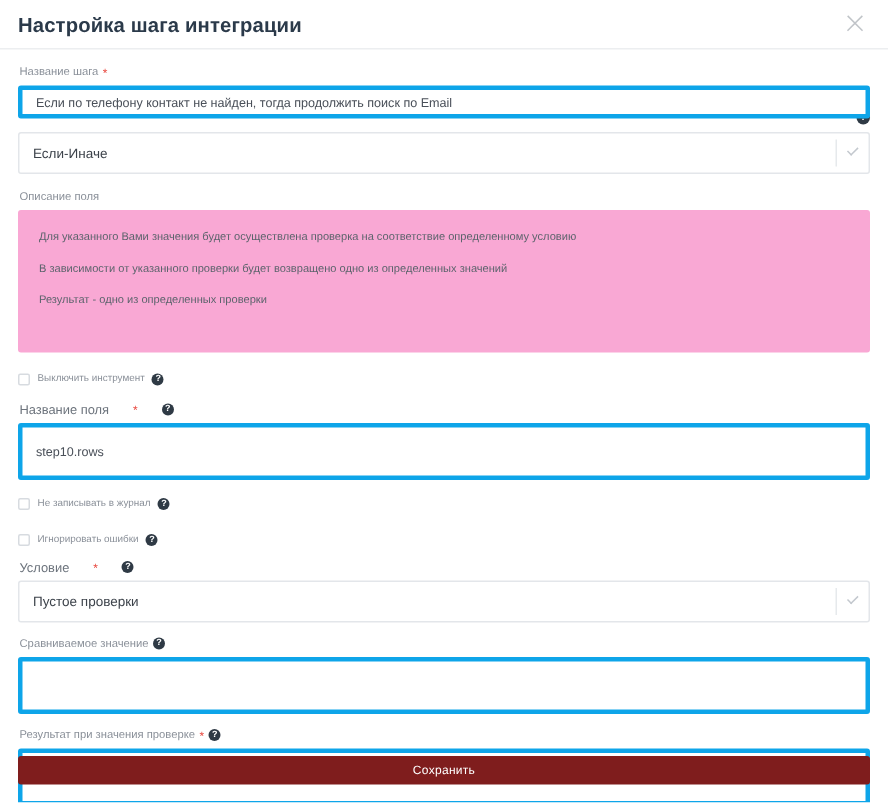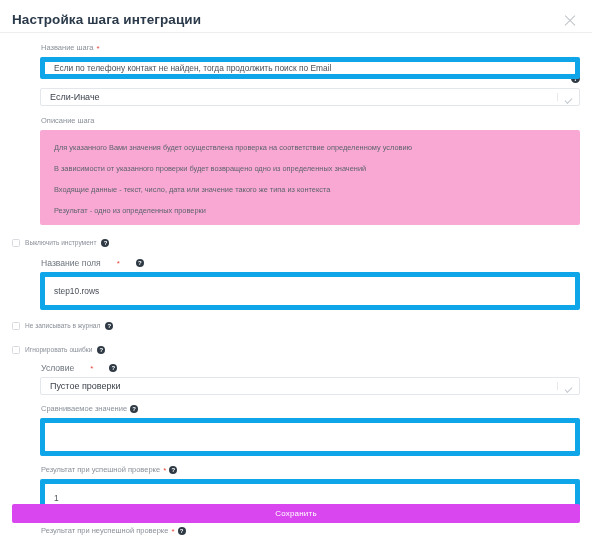--- a/index.html
+++ b/index.html
@@ -21,23 +21,23 @@
     position: relative;
     display: flex;
     flex-direction: column;
   }
 
   
   .modal-header {
     height: 33px;
     flex: 0 0 33px;
     display: flex;
-    align-items: flex-start;
+    align-items: center;
     justify-content: space-between;
-    padding: 12px 13px 0 12px;
+    padding: 0 13px 0 12px;
     border-bottom: 1px solid #eceef0;
     background: #fff;
   }
   .modal-title {
     font-size: 13.5px;
     font-weight: bold;
     color: #2b3a4a;
     letter-spacing: .1px;
     white-space: nowrap;
   }
@@ -63,21 +63,21 @@
   .close-btn::after  { transform: rotate(-45deg); }
 
   
   .modal-body {
     flex: 1 1 auto;
     padding: 9px 12px 0 12px;
     position: relative;
     overflow: hidden;
   }
 
-  .field { position: relative; margin-left: 28px; }
+  .field { position: relative; }
 
   .label {
     font-size: 7.5px;
     color: #8a9099;
     line-height: 12px;
     margin: 0 0 3px 1px;
     display: flex;
     align-items: center;
     gap: 3px;
     white-space: nowrap;
@@ -117,38 +117,38 @@
     top: 41px;
     width: 9px;
     height: 9px;
     font-size: 6.5px;
     line-height: 9px;
   }
 
   .input {
     width: 100%;
     height: 22px;
-    border: 5px solid #0ea5e9;
+    border: 3px solid #0ea5e9;
     border-radius: 2px;
     background: #fff;
     font-size: 8.4px;
     color: #4a5059;
     padding: 0 9px;
     display: flex;
     align-items: center;
     font-family: "Liberation Sans", sans-serif;
     outline: none;
     white-space: nowrap;
     overflow: hidden;
   }
   .input.tall { height: 38px; }
 
   .select {
     width: 100%;
-    height: 18px;
+    height: 28px;
     border: 1px solid #e3e6ea;
     border-radius: 2px;
     background: #fff;
     font-size: 9px;
     color: #3d434b;
     padding: 0 9px;
     display: flex;
     align-items: center;
     position: relative;
     cursor: pointer;
@@ -212,21 +212,21 @@
     line-height: 8px;
   }
 
   
   .save-btn {
     position: absolute;
     left: 12px;
     right: 12px;
     bottom: 12px;
     height: 19px;
-    background: #d946ef;
+    background: #7f1d1d;
     border: none;
     border-radius: 2px;
     color: #ffffff;
     font-size: 8px;
     font-family: "Liberation Sans", sans-serif;
     cursor: pointer;
     display: flex;
     align-items: center;
     justify-content: center;
     letter-spacing: .2px;
@@ -267,26 +267,25 @@
         <span>Если-Иначе</span>
         <span class="divider"></span>
         <span class="chev"></span>
       </div>
     </div>
 
     <div class="spacer-9"></div>
 
     <div class="field">
       <div class="label">
-        <span>Описание шага</span>
+        <span>Описание поля</span>
       </div>
       <div class="desc-panel">
         <div class="desc-line">Для указанного Вами значения будет осуществлена проверка на соответствие определенному условию</div>
         <div class="desc-line">В зависимости от указанного проверки будет возвращено одно из определенных значений</div>
-        <div class="desc-line">Входящие данные - текст, число, дата или значение такого же типа из контекста</div>
         <div class="desc-line">Результат - одно из определенных проверки</div>
       </div>
     </div>
 
     <div class="spacer-12"></div>
 
     <div class="check-row">
       <span class="checkbox"></span>
       <span class="check-label">Выключить инструмент</span>
       <span class="help">?</span>
@@ -341,21 +340,21 @@
         <span>Сравниваемое значение</span>
         <span class="help">?</span>
       </div>
       <div class="input tall"></div>
     </div>
 
     <div class="spacer-8"></div>
 
     <div class="field">
       <div class="label">
-        <span>Результат при успешной проверке</span>
+        <span>Результат при значения проверке</span>
         <span class="req">*</span>
         <span class="help">?</span>
       </div>
       <div class="input tall">1</div>
     </div>
 
     <div class="spacer-8"></div>
 
     <div class="field">
       <div class="label">

